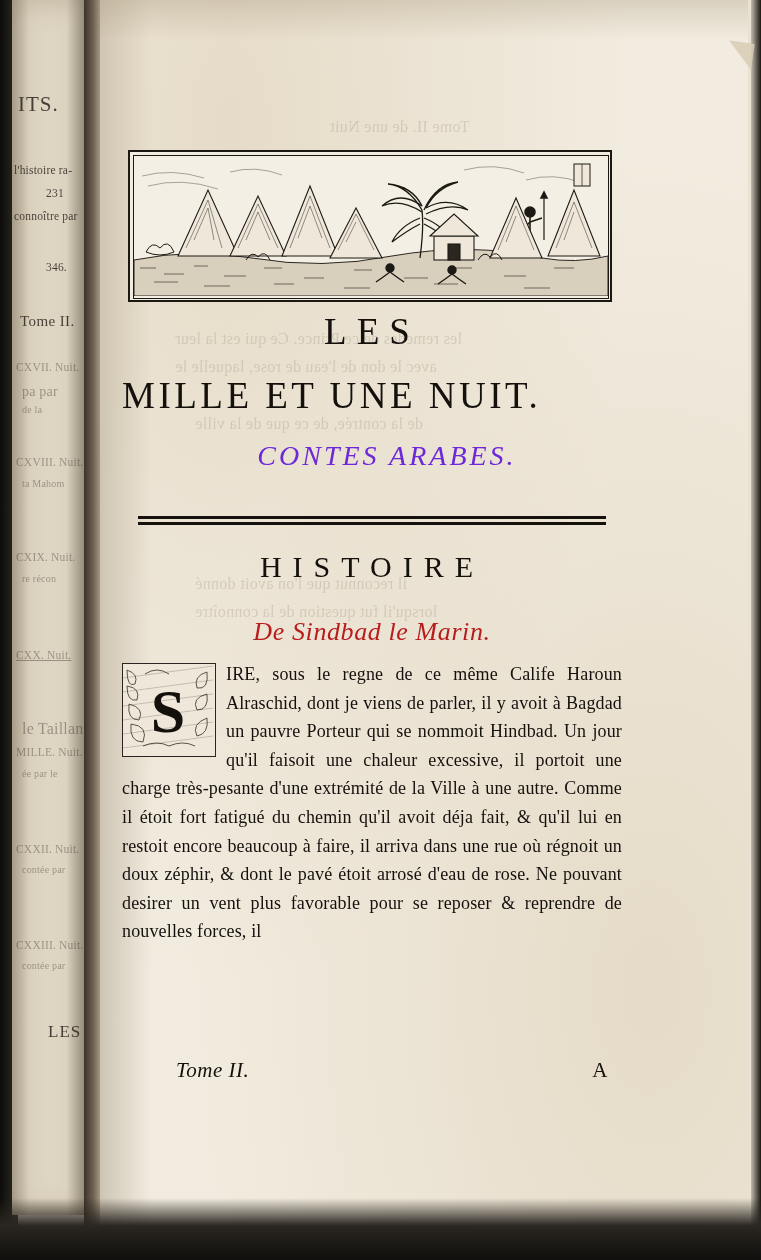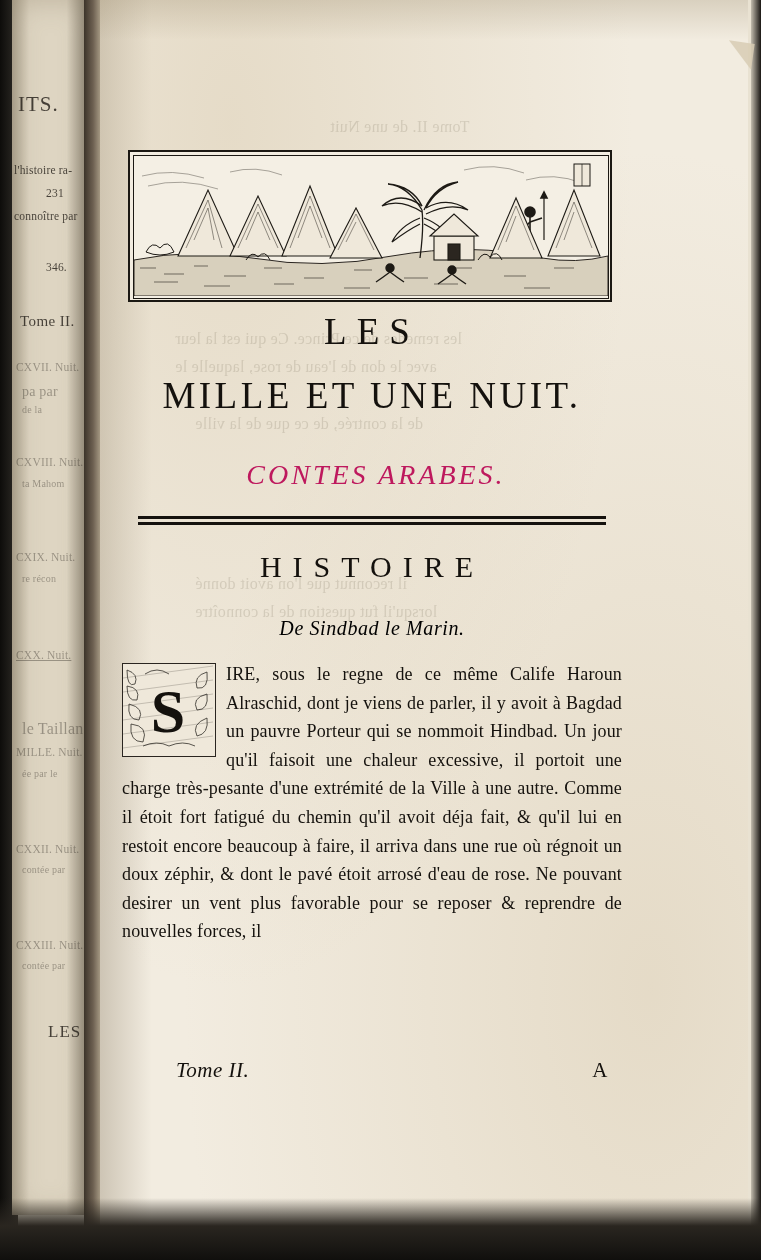--- a/index.html
+++ b/index.html
@@ -150,35 +150,33 @@
     text-align: center;
     font-size: 37px;
     letter-spacing: 10px;
     font-family: "Liberation Serif", serif;
     color: #14110d;
   }
   .title-main2 {
     position: absolute;
     left: 0; top: 374px;
     width: 500px;
-    text-align: center;
     font-size: 37px;
     letter-spacing: 3.5px;
     color: #14110d;
   }
   .title-sub {
     position: absolute;
-    left: 4px; top: 440px;
+    left: 15px; top: 440px;
     width: 500px;
     text-align: center;
     font-size: 28px;
     font-style: italic;
     letter-spacing: 3px;
-    color: #be185d;
-    margin-top: 19px;
+    color: #6d28d9;
   }
 
   .rule-double {
     position: absolute;
     left: 16px; top: 516px;
     width: 468px;
     height: 9px;
   }
   .rule-double .r1, .rule-double .r2 {
     position: absolute; left: 0; width: 100%;
@@ -194,24 +192,24 @@
     text-align: center;
     font-size: 30px;
     letter-spacing: 11px;
     color: #14110d;
   }
   .section-sub {
     position: absolute;
     left: 0; top: 617px;
     width: 500px;
     text-align: center;
-    font-size: 20px;
+    font-size: 26px;
     font-style: italic;
     letter-spacing: 0.6px;
-    color: #000000;
+    color: #b91c1c;
   }
 
   
   .dropcap {
     position: absolute;
     left: 0; top: 663px;
     width: 92px; height: 92px;
     border: 1.5px solid #2a2520;
     background: #efe8da;
     overflow: hidden;

